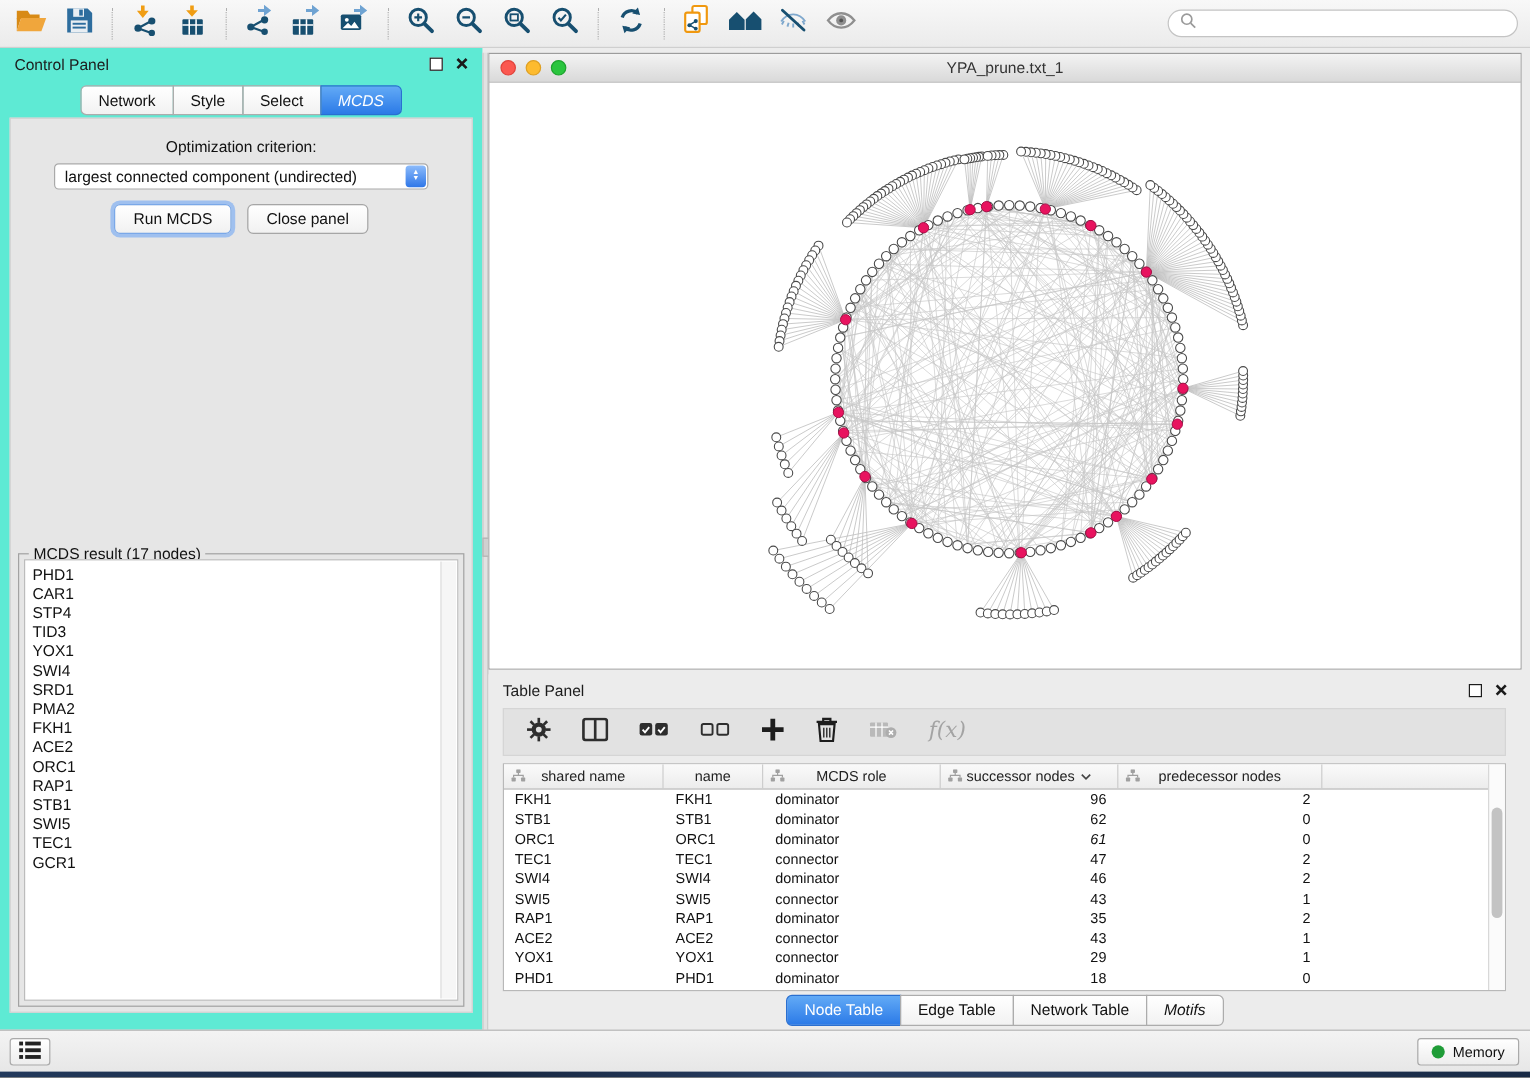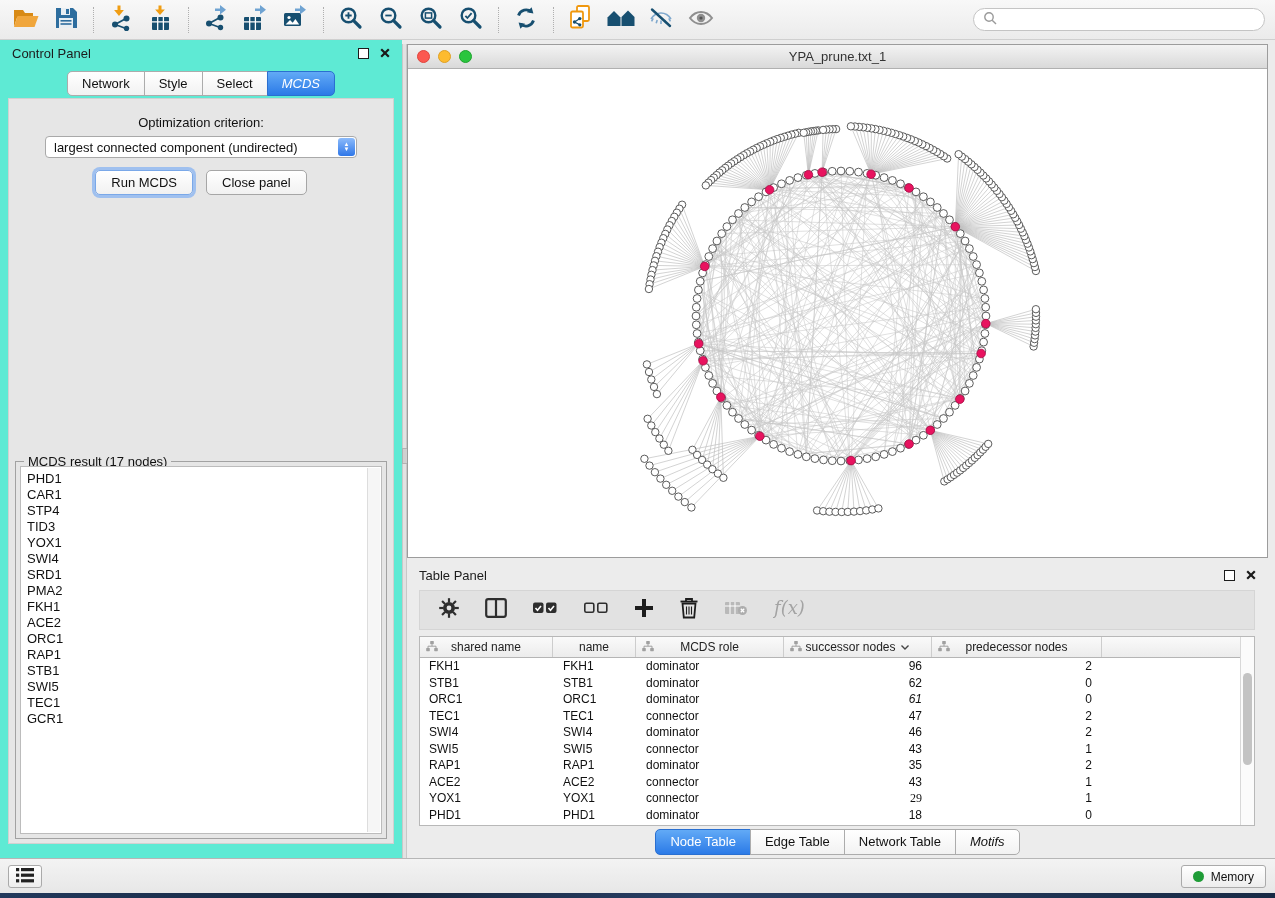--- a/index.html
+++ b/index.html
@@ -1336,21 +1336,21 @@
             <div class="t-cell" style="width: 133px; padding-left: 9px;">ACE2</div>
             <div class="t-cell" style="width: 83px;">ACE2</div>
             <div class="t-cell" style="width: 148px;">connector</div>
             <div class="t-cell num" style="width: 148px;">43</div>
             <div class="t-cell num" style="width: 170px;">1</div>
           </div>
           <div class="t-row">
             <div class="t-cell" style="width: 133px; padding-left: 9px;">YOX1</div>
             <div class="t-cell" style="width: 83px;">YOX1</div>
             <div class="t-cell" style="width: 148px;">connector</div>
-            <div class="t-cell num" style="width: 148px; font-family: Liberation Serif, serif;">29</div>
+            <div class="t-cell num" style="width: 148px;">29</div>
             <div class="t-cell num" style="width: 170px;">1</div>
           </div>
           <div class="t-row">
             <div class="t-cell" style="width: 133px; padding-left: 9px;">PHD1</div>
             <div class="t-cell" style="width: 83px;">PHD1</div>
             <div class="t-cell" style="width: 148px;">dominator</div>
             <div class="t-cell num" style="width: 148px;">18</div>
             <div class="t-cell num" style="width: 170px;">0</div>
           </div>
         </div>

